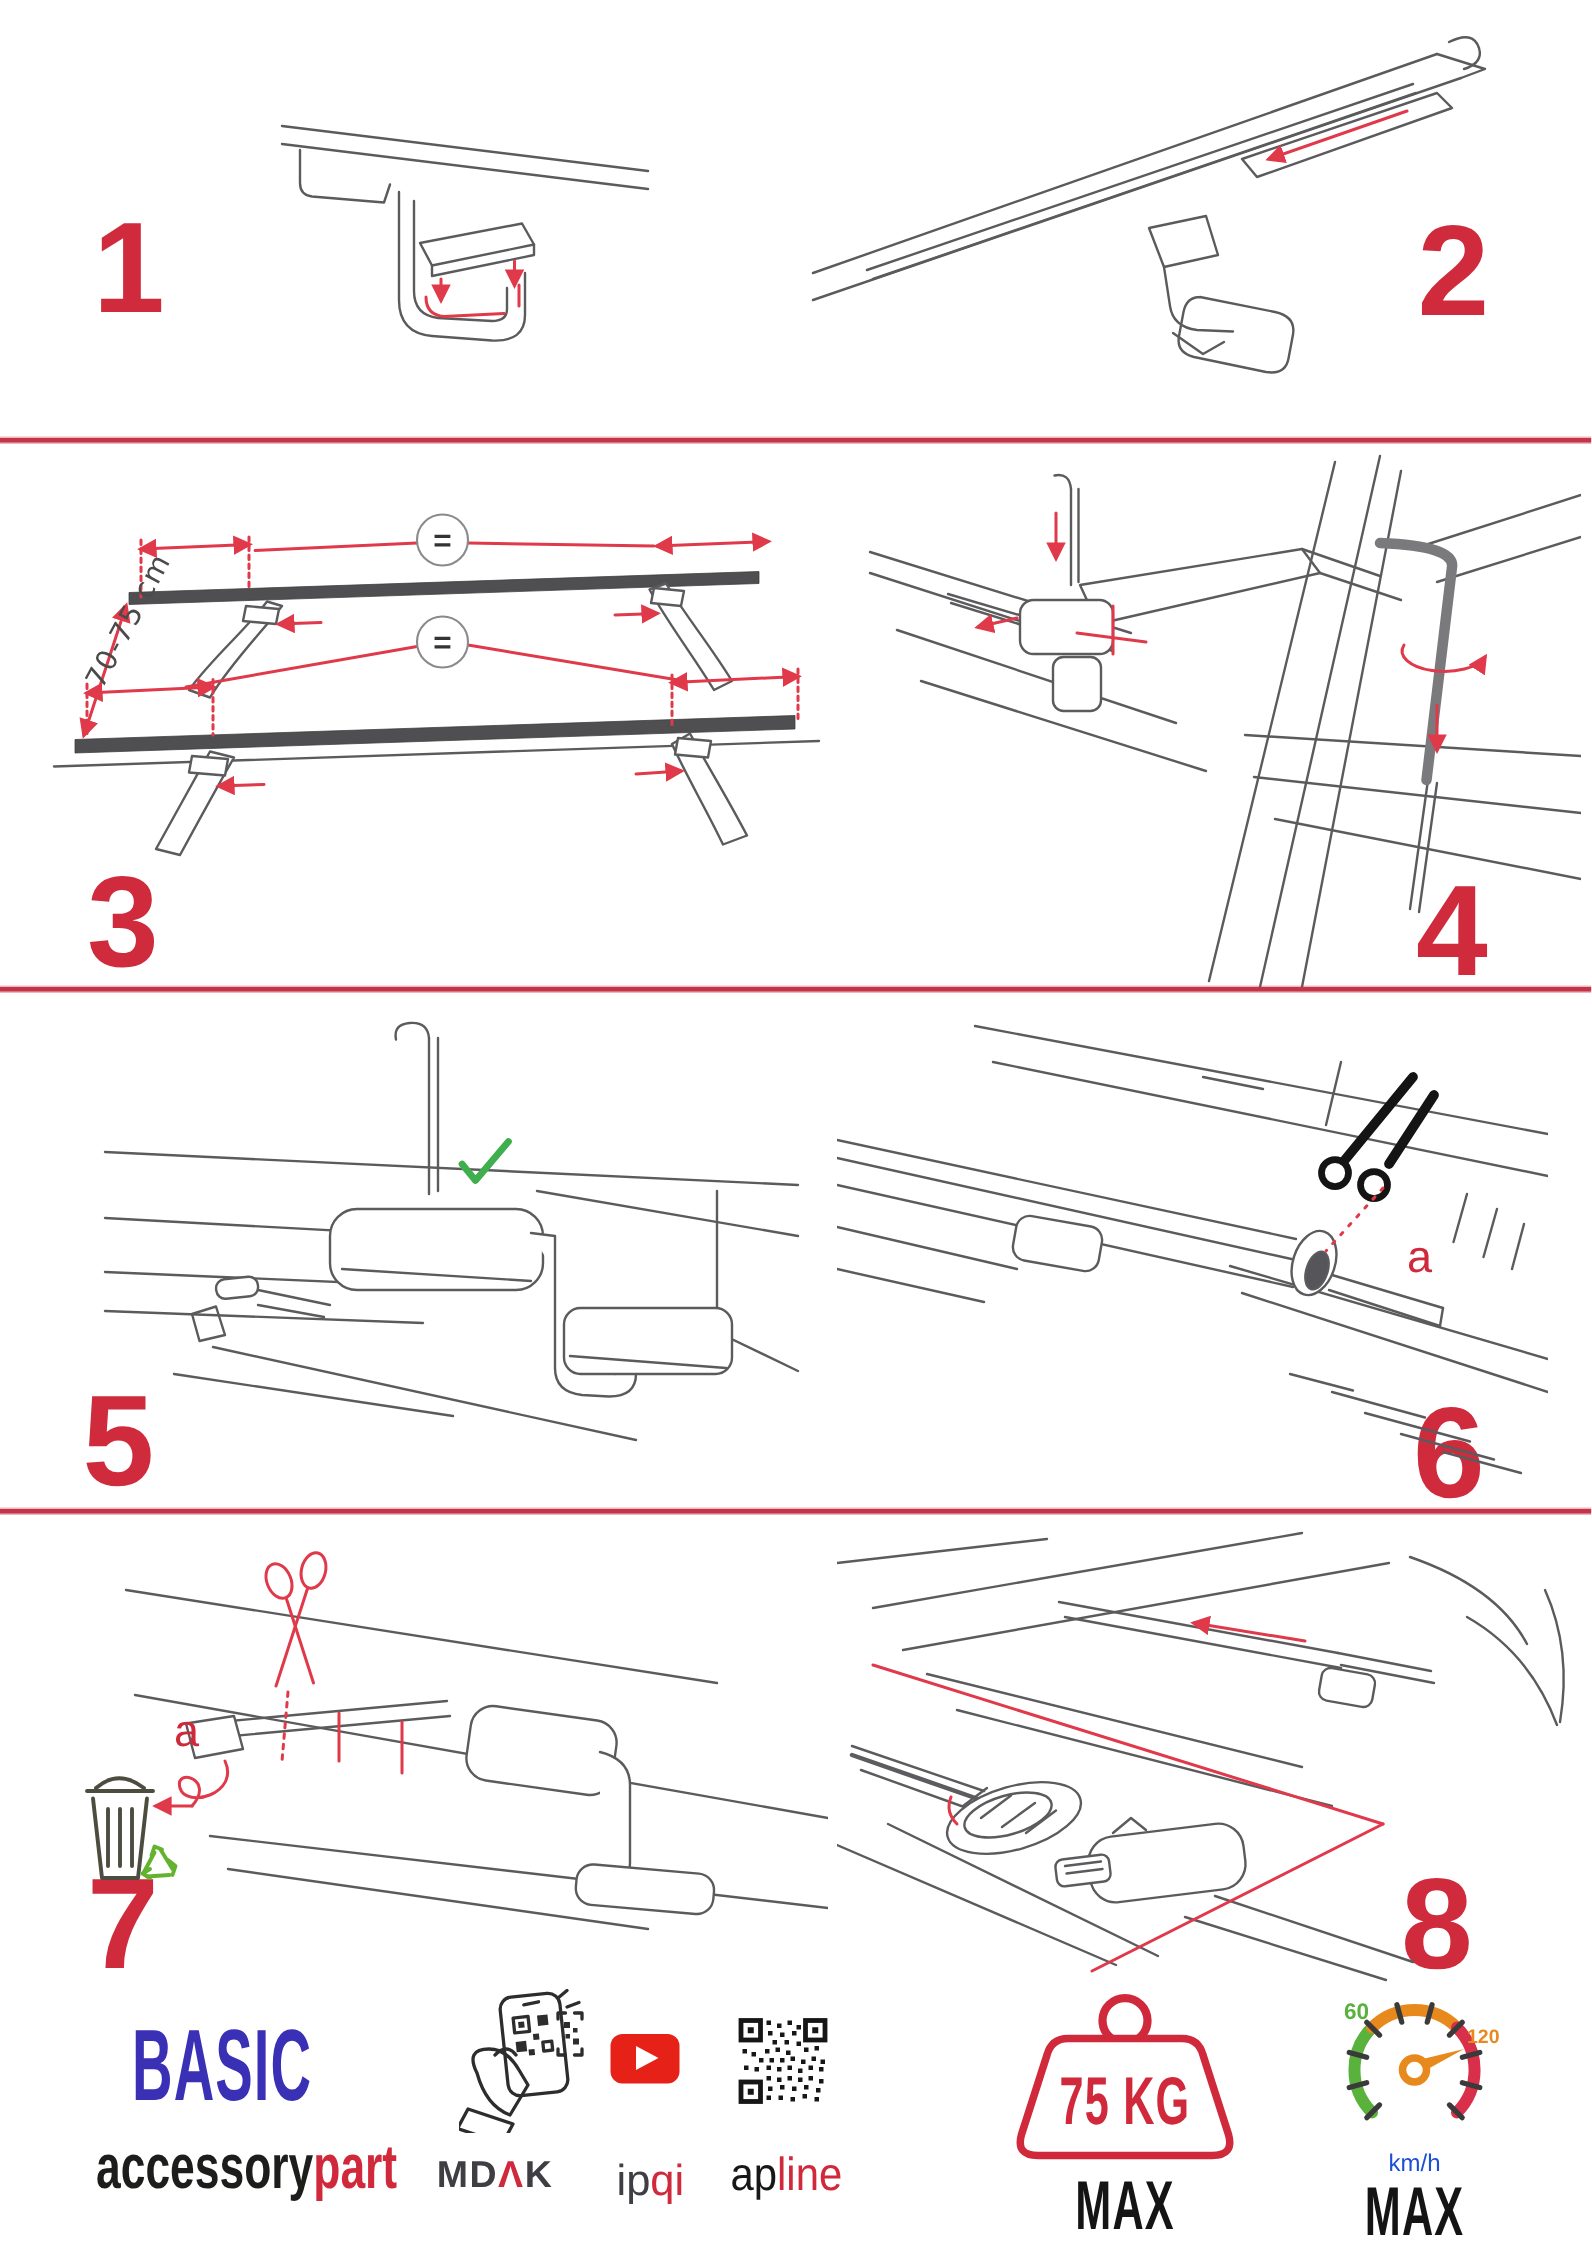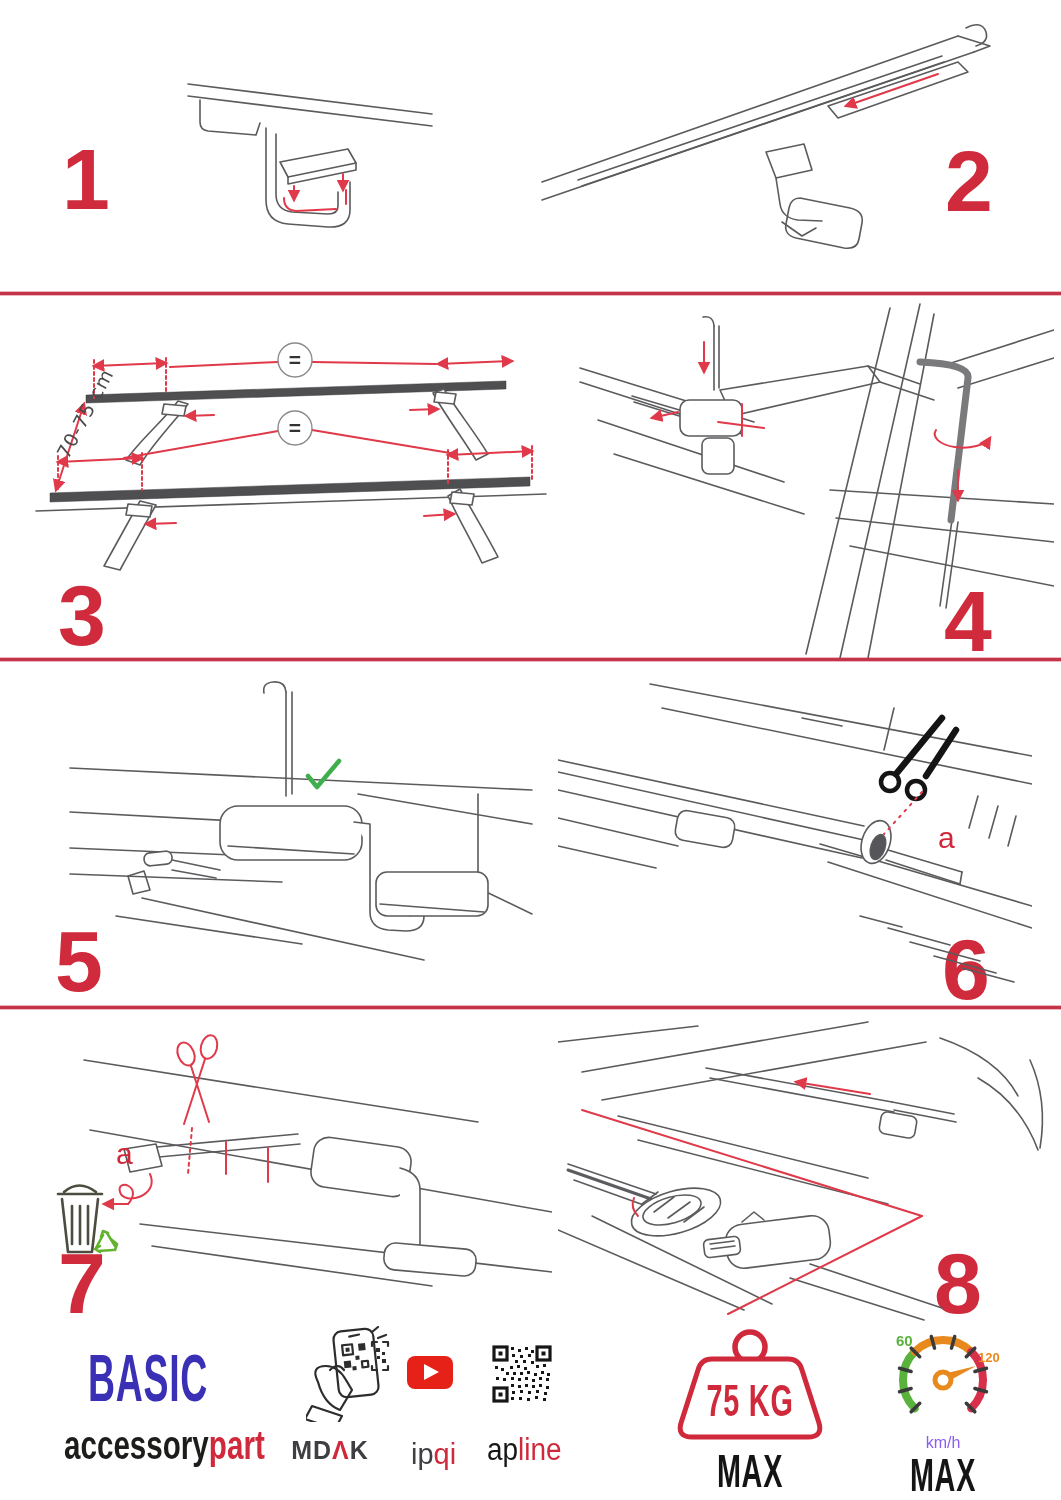--- a/index.html
+++ b/index.html
@@ -41,21 +41,21 @@
   .brand-sub .blk{color:#1d1d1b;} .rsp{color:#d0293b;}
   .logo-lbl{position:absolute;line-height:1;white-space:nowrap;}
   .mdak{left:284px;top:1438px;width:92px;text-align:center;font-size:25px;font-weight:700;
         letter-spacing:1px;color:#3f3e43;}
   .ipqi{left:411px;top:1440px;font-size:29px;font-weight:400;color:#3f3e43;}
   .apline{left:487px;top:1434px;font-size:31px;font-weight:500;color:#171717;
           transform:scaleX(.9);transform-origin:left top;}
   .yt{position:absolute;left:407px;top:1356px;width:46px;height:33px;background:#e62117;border-radius:8px;}
   .yt .tri{position:absolute;left:17px;top:8px;width:0;height:0;border-left:15px solid #fff;
            border-top:8.5px solid transparent;border-bottom:8.5px solid transparent;}
-  .unit-lbl{position:absolute;left:893px;top:1434px;width:100px;text-align:center;font-size:16px;color:#8b5cf6;}
+  .unit-lbl{position:absolute;left:893px;top:1434px;width:100px;text-align:center;font-size:16px;color:#1d4ed8;}
   .maxlbl{position:absolute;width:100px;text-align:center;font-weight:700;font-size:40px;color:#141414;
           letter-spacing:1px;transform:scale(.72,1.15);transform-origin:center top;line-height:1;}
 </style>
 </head>
 <body>
 
 <div class="page">
 
   <svg width="0" height="0" style="position:absolute" aria-hidden="true">
     <defs>

